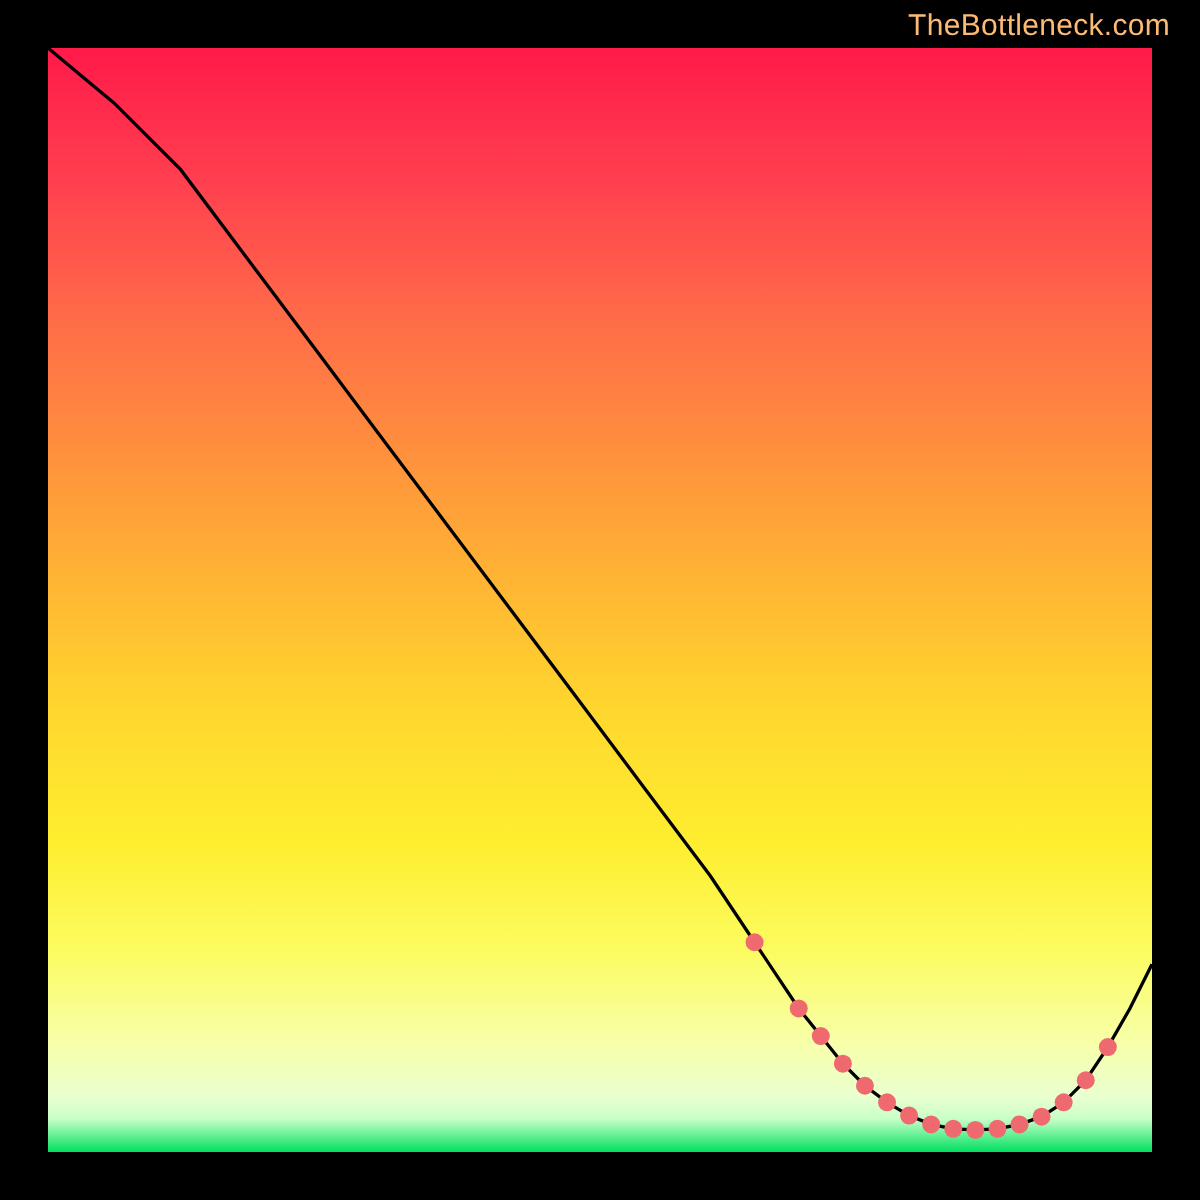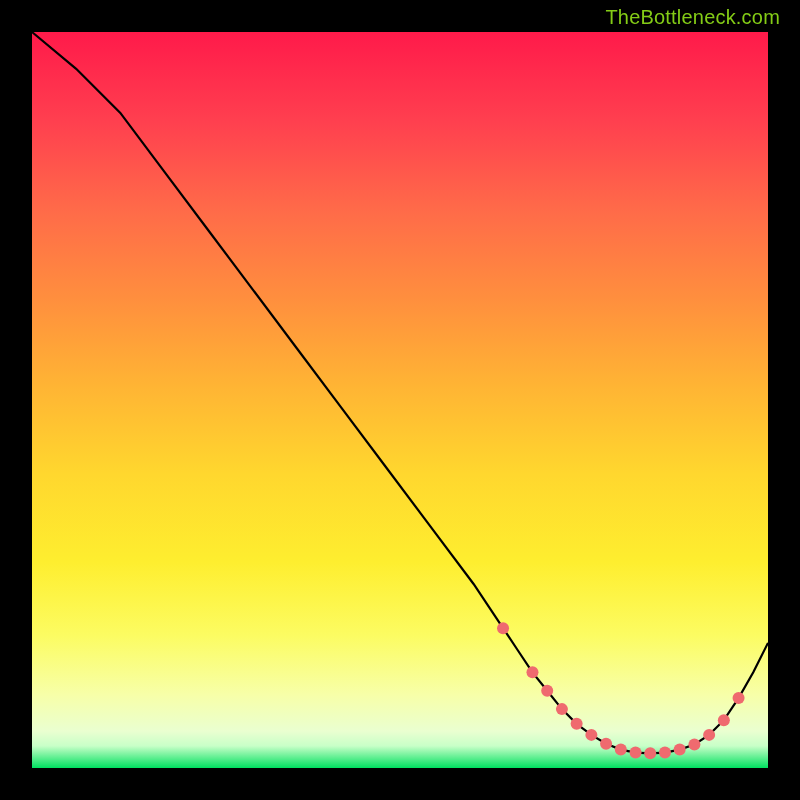--- a/index.html
+++ b/index.html
@@ -44,21 +44,21 @@
     left: 0;
     top: 0;
     width: 736px;
     height: 736px;
     overflow: visible;
   }
   .attribution {
     position: absolute;
     top: 6px;
     right: 20px;
-    color: #84cc16;
+    color: #fdba74;
     font-size: 20px;
     letter-spacing: 0.2px;
     user-select: none;
   }
 </style>
 </head>
 <body>
 
 <div class="stage">
 

